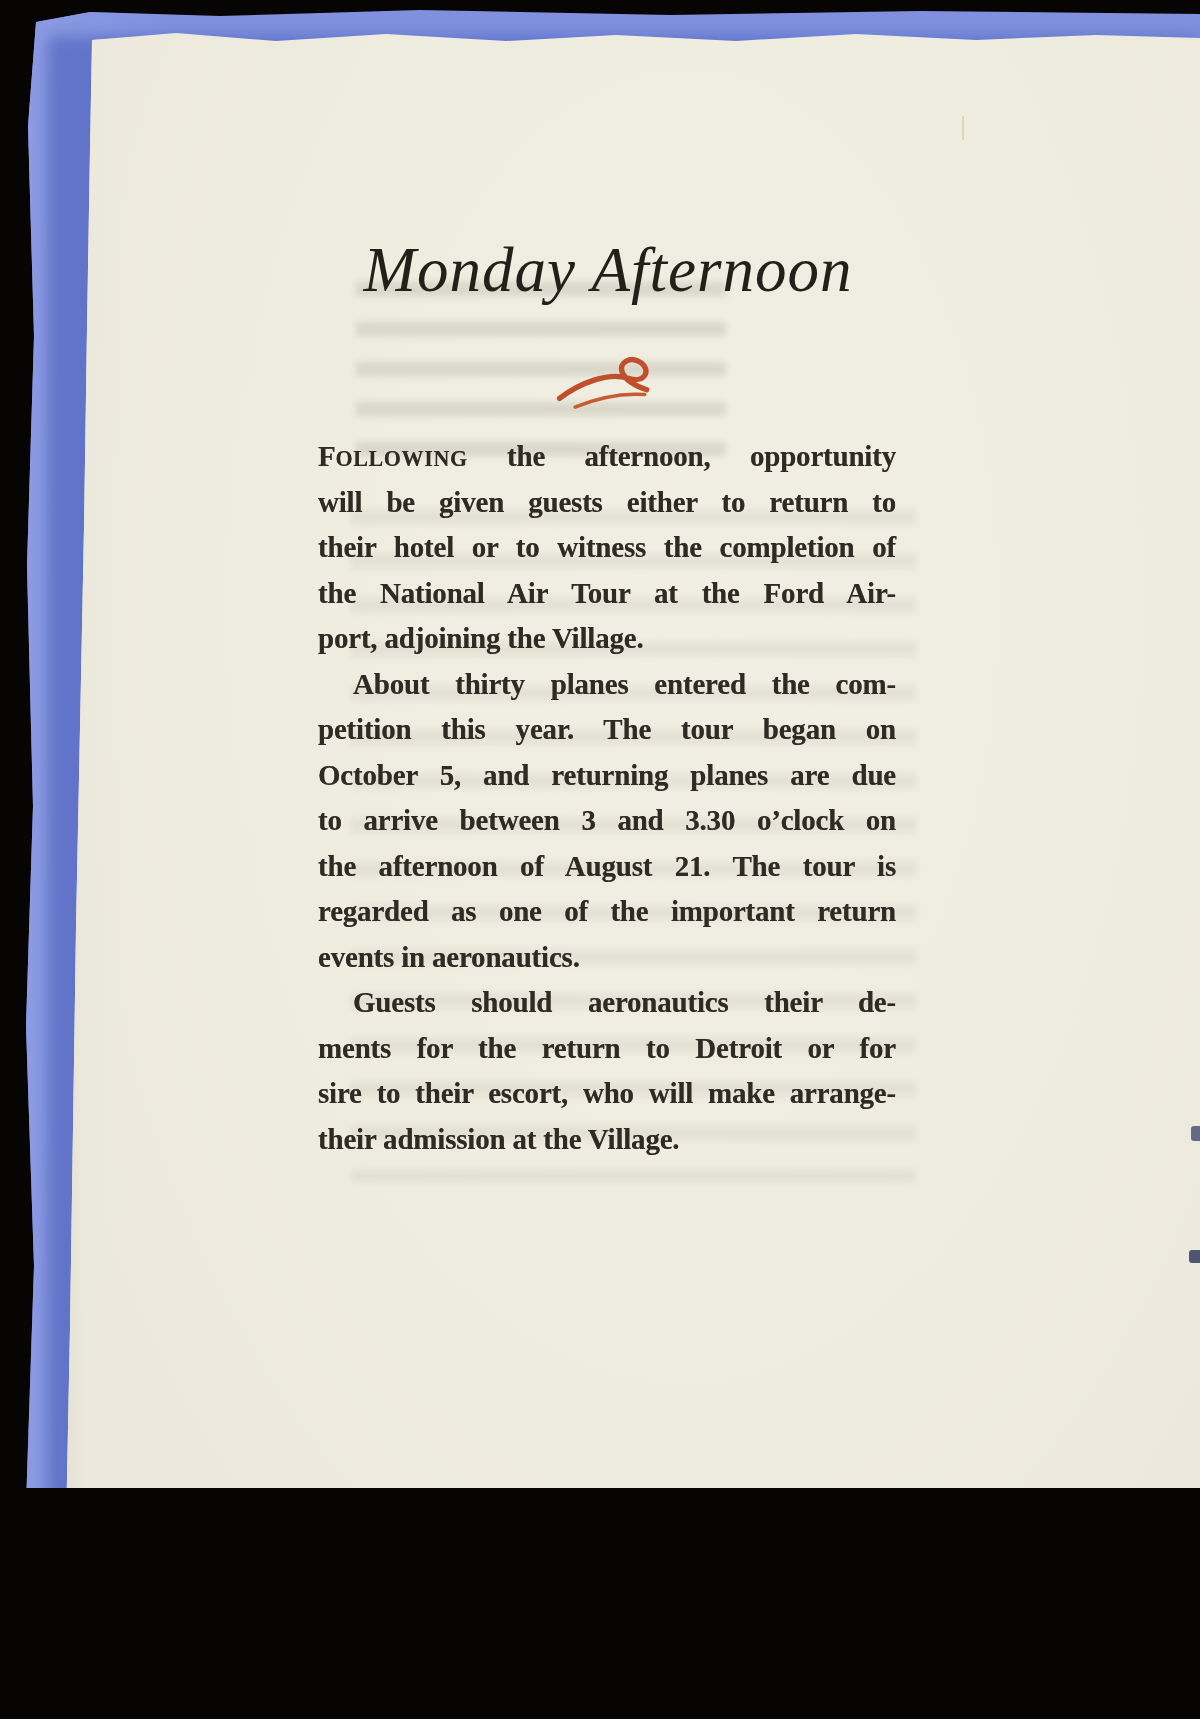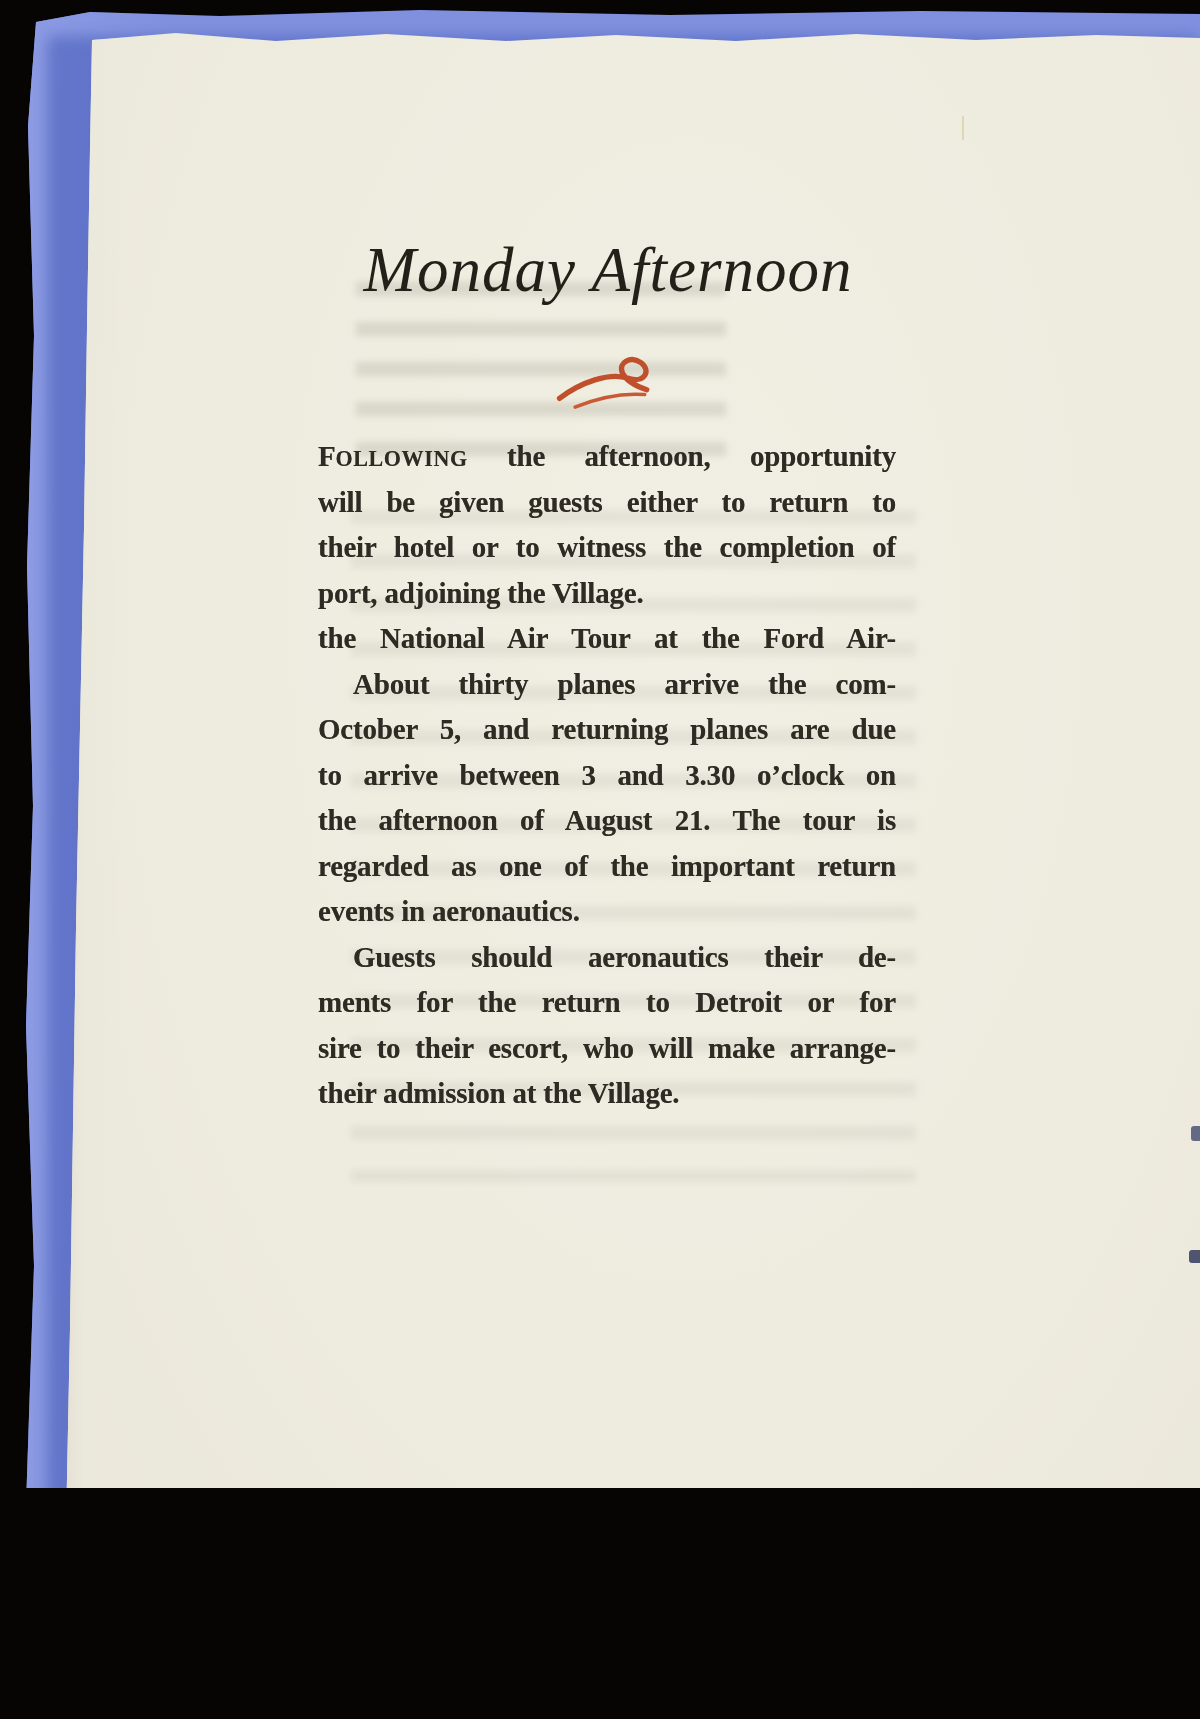--- a/index.html
+++ b/index.html
@@ -95,24 +95,25 @@
       </svg>
 
       <div class="body-text">
 
         <div class="line justify">
           <span class="lead"><span class="cap">F</span><span class="sc">ollowing</span></span>
           <span>the afternoon, opportunity</span>
         </div>
         <div class="line justify">will be given guests either to return to</div>
         <div class="line justify">their hotel or to witness the completion of</div>
+        <div class="line justify">the National Air Tour at the Ford Air-</div>
         <div class="line last">port, adjoining the Village.</div>
-        <div class="line justify">the National Air Tour at the Ford Air-</div>
 
-        <div class="line justify indent">About thirty planes arrive the com-</div>
+        <div class="line justify indent">About thirty planes entered the com-</div>
+        <div class="line justify">petition this year. The tour began on</div>
         <div class="line justify">October 5, and returning planes are due</div>
         <div class="line justify">to arrive between 3 and 3.30 o’clock on</div>
         <div class="line justify">the afternoon of August 21. The tour is</div>
         <div class="line justify">regarded as one of the important return</div>
         <div class="line last">events in aeronautics.</div>
 
         <div class="line justify indent">Guests should aeronautics their de-</div>
         <div class="line justify">ments for the return to Detroit or for</div>
         <div class="line justify">sire to their escort, who will make arrange-</div>
         <div class="line last">their admission at the Village.</div>

